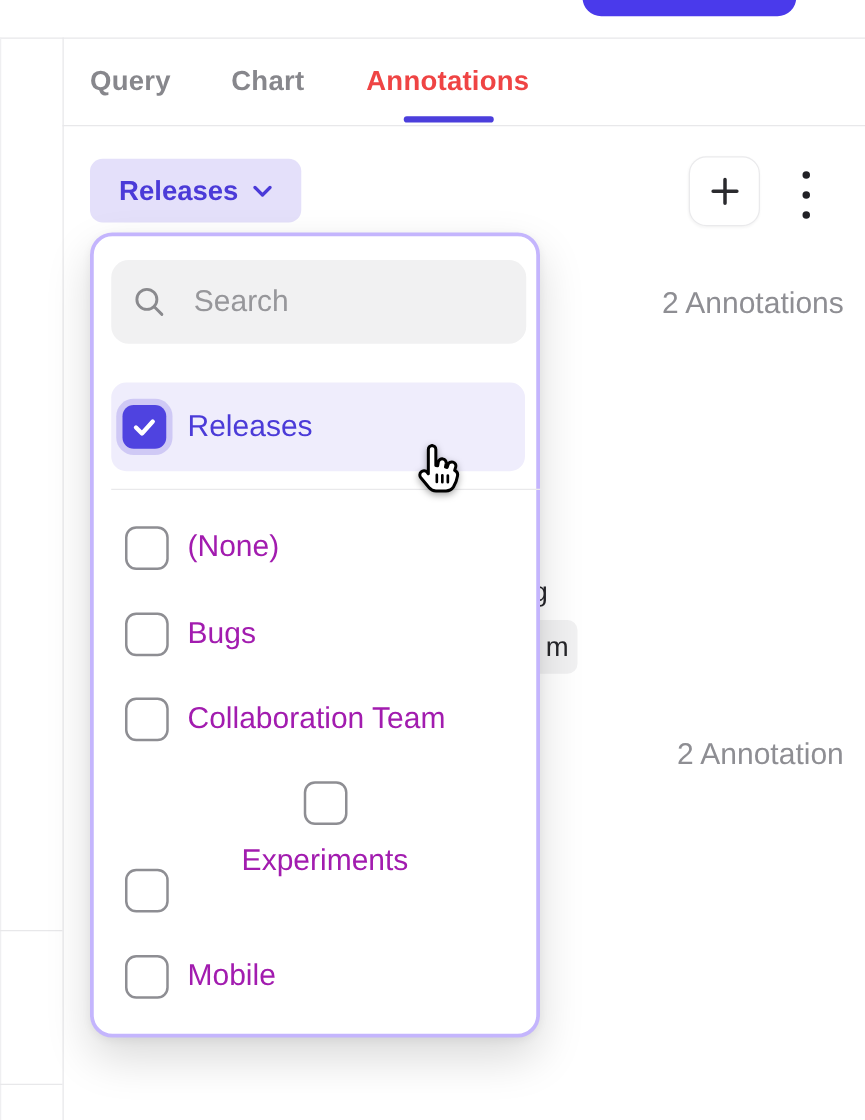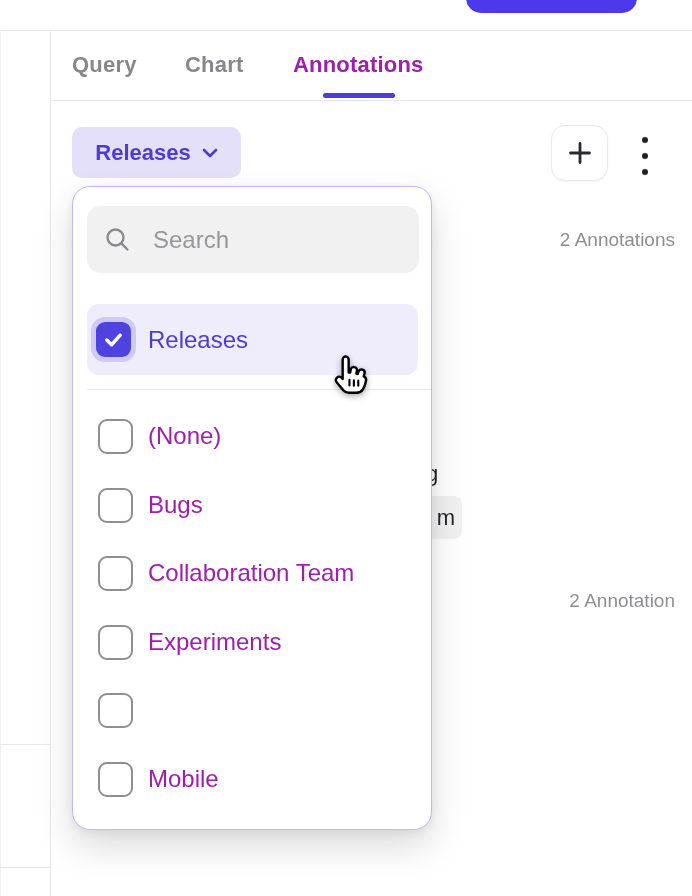--- a/index.html
+++ b/index.html
@@ -19,51 +19,51 @@
 
   
   .primary-btn{position:absolute;left:466px;top:-17px;width:171px;height:30px;
        background:#4A3AEB;border-radius:15px;}
 
   
   .tab{position:absolute;top:52px;font-size:22px;font-weight:600;color:#87878C;
        letter-spacing:.2px;cursor:pointer;}
   .tab.query{left:72px;}
   .tab.chart{left:185px;}
-  .tab.annotations{left:293px;color:#a21caf;}
+  .tab.annotations{left:293px;color:#ef4444;}
   .tab-underline{position:absolute;left:323px;top:93px;width:72px;height:5px;
        border-radius:3px;background:#4B3EDC;}
 
   
   .chip{position:absolute;left:72px;top:127px;width:169px;height:51px;border-radius:10px;
        background:#E4E0FA;display:flex;align-items:center;justify-content:center;gap:11px;
        cursor:pointer;}
   .chip-label{font-size:22px;font-weight:600;color:#4B3BD8;}
   .add-btn{position:absolute;left:551px;top:125px;width:57px;height:56px;border-radius:14px;
        background:#fff;border:1.5px solid #EAEAEC;box-sizing:border-box;
        display:flex;align-items:center;justify-content:center;cursor:pointer;
        box-shadow:0 1px 2px rgba(0,0,0,.04);}
   .kebab{position:absolute;left:637px;top:137px;width:16px;height:38px;display:flex;
        flex-direction:column;align-items:center;justify-content:space-between;cursor:pointer;}
   .kebab .dot{width:6px;height:6px;border-radius:50%;background:#212126;}
 
   
-  .count{position:absolute;right:17px;font-size:19px;font-weight:500;color:#8E8E93;}
+  .count{position:absolute;right:17px;font-size:24px;font-weight:500;color:#8E8E93;}
   .count-top{top:229px;}
   .count-bottom{top:590px;}
 
   
   .frag-g{position:absolute;left:426px;top:461px;font-size:22px;font-weight:500;color:#26262A;z-index:1;}
   .frag-badge{position:absolute;left:400px;top:496px;width:62px;height:43px;background:#F1F1F2;
        border-radius:8px;z-index:1;display:flex;align-items:center;justify-content:flex-end;
        padding-right:7px;box-sizing:border-box;font-size:22px;font-weight:500;color:#26262A;}
 
   
   .panel{position:absolute;left:72px;top:186px;width:360px;height:644px;background:#fff;
-       border:1px solid #c4b5fd;box-sizing:border-box;border-radius:18px;z-index:5;
+       border:3px solid #c4b5fd;box-sizing:border-box;border-radius:18px;z-index:5;
        box-shadow:0 16px 36px rgba(0,0,0,.15),0 2px 8px rgba(0,0,0,.06);}
   .searchbox{position:absolute;left:14px;top:19px;width:332px;height:67px;border-radius:14px;
        background:#F1F1F2;display:flex;align-items:center;box-sizing:border-box;padding-left:17px;}
   .searchbox input{border:none;outline:none;background:transparent;margin-left:20px;
        font-size:24px;color:#3a3a3e;width:240px;font-family:"Liberation Sans",sans-serif;}
   .searchbox input::placeholder{color:#97979B;opacity:1;}
 
   .sel-row{position:absolute;left:14px;top:117px;width:331px;height:71px;border-radius:12px;
        background:#EFEDFC;display:flex;align-items:center;box-sizing:border-box;
        padding-left:9px;gap:17px;cursor:pointer;}
@@ -71,21 +71,21 @@
        box-shadow:0 0 0 5px #CFC9F5;display:flex;align-items:center;justify-content:center;}
   .sel-label{font-size:24px;font-weight:500;color:#4B3BD8;}
 
   .panel-divider{position:absolute;left:14px;top:202px;width:344px;height:1px;background:#E9E9EB;}
 
   .opt-row{position:absolute;left:14px;width:331px;height:38px;display:flex;align-items:center;
        box-sizing:border-box;padding-left:11px;gap:15px;cursor:pointer;}
   .cb-empty{width:35px;height:35px;border-radius:9px;background:#fff;border:2px solid #8E8E93;
        box-sizing:border-box;flex:0 0 auto;}
   .opt-label{font-size:24px;font-weight:500;color:#a21caf;}
-  .r0{top:230px;} .r1{top:299px;text-align:right;} .r2{top:367px;} .r3{top:436px;} .r4{top:504px;} .r5{top:573px;}
+  .r0{top:230px;} .r1{top:299px;text-align:right;} .r2{top:367px;} .r3{top:436px;flex-direction:column;} .r4{top:504px;} .r5{top:573px;}
 
   
   .cursor{position:absolute;left:330px;top:354px;z-index:20;
        filter:drop-shadow(0 2px 3px rgba(0,0,0,.35));pointer-events:none;}
 </style>
 </head>
 <body>
 
 <div class="screen">
 

